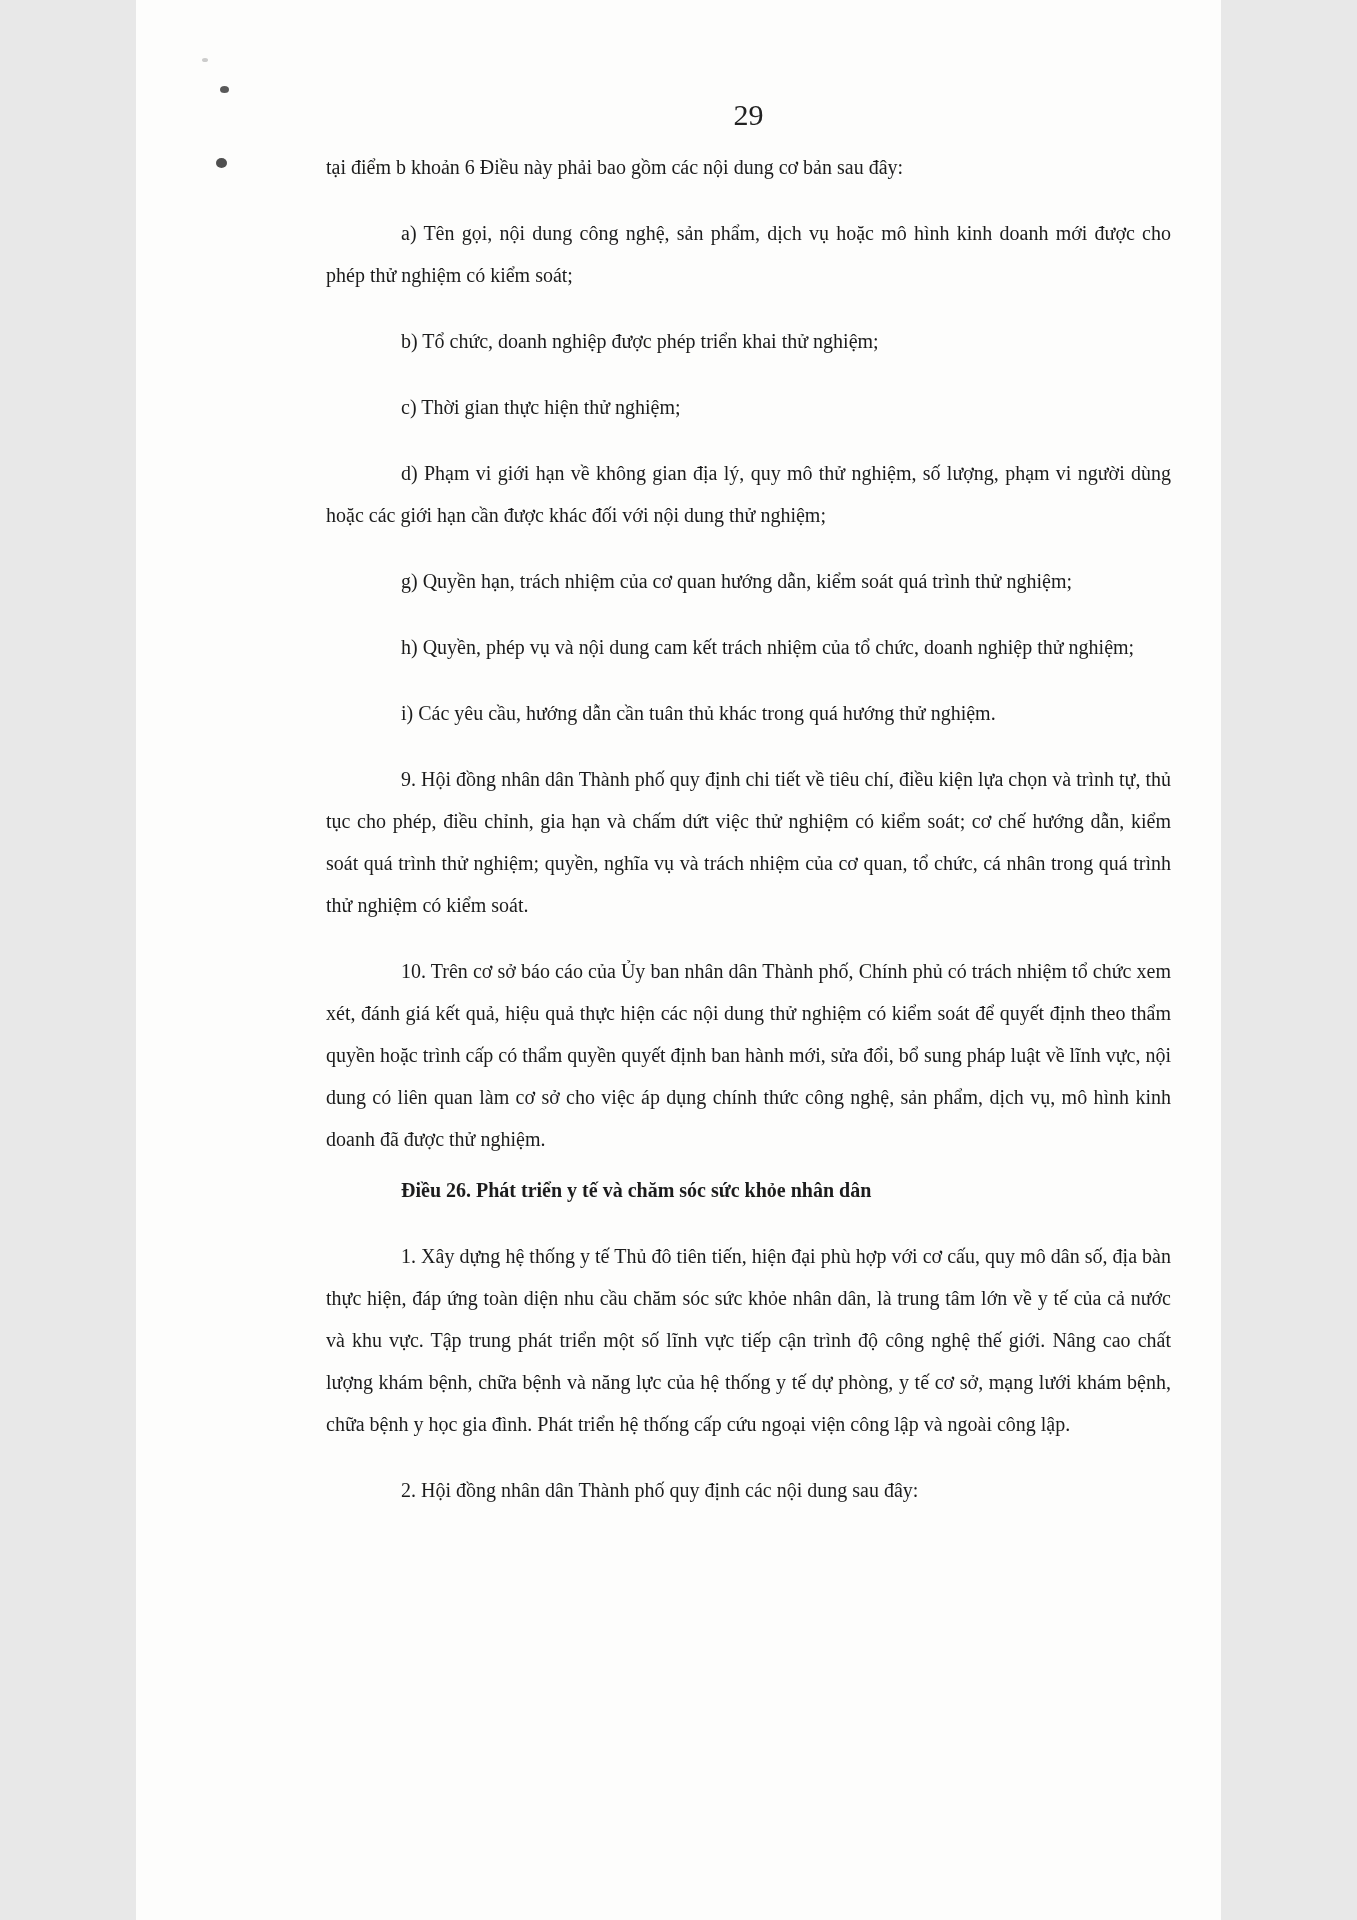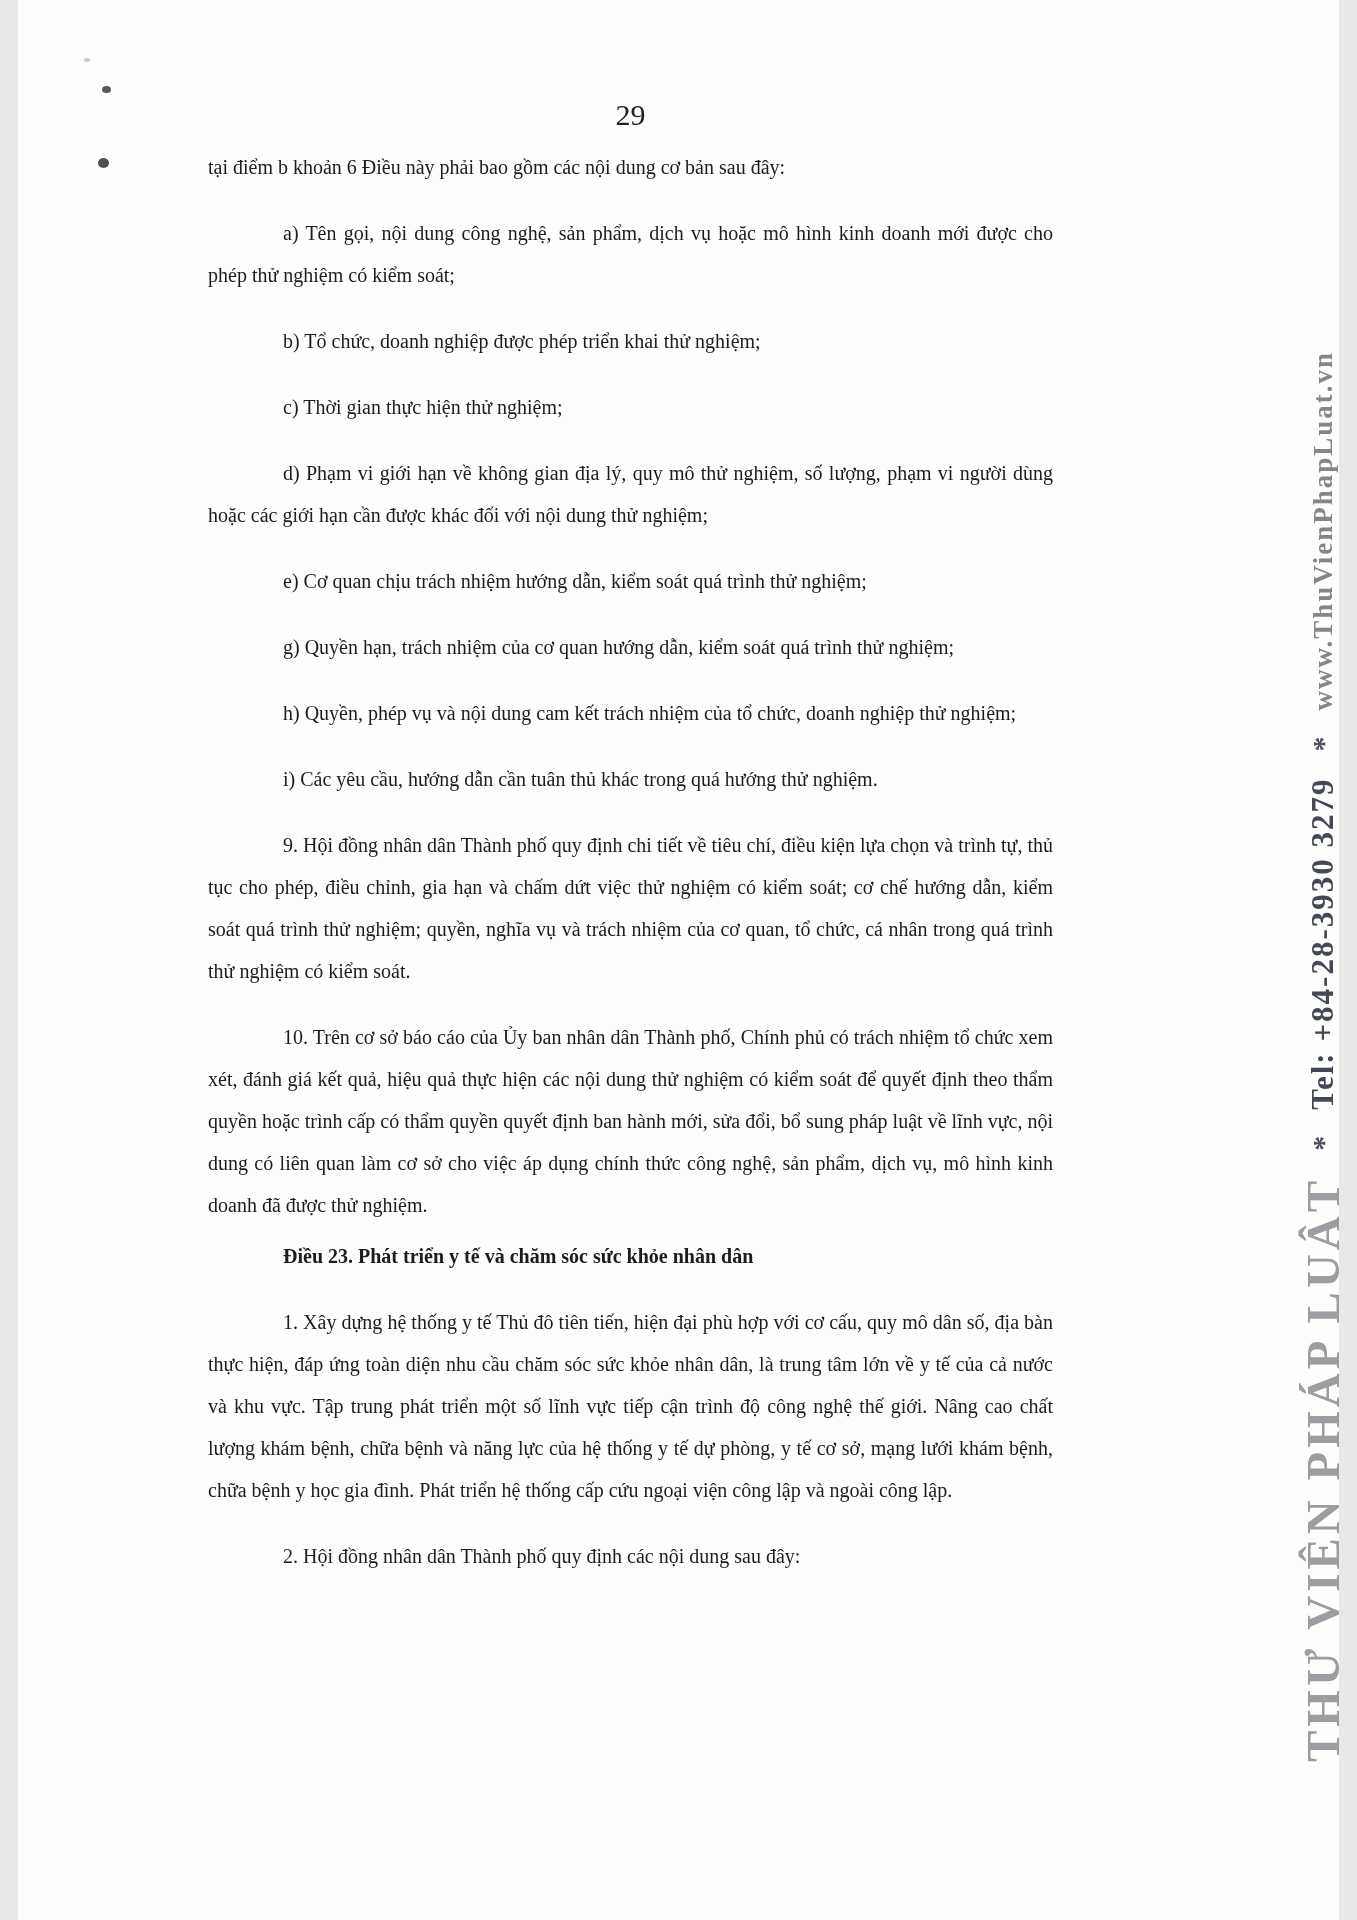--- a/index.html
+++ b/index.html
@@ -2,21 +2,21 @@
 <html lang="vi"><head>
 <meta charset="utf-8">
 <style>
   html, body {
     margin: 0;
     padding: 0;
     background: #e8e8e8;
   }
   .page {
     position: relative;
-    width: 1321px;
+    width: 1085px;
     height: 1920px;
     margin: 0 auto;
     background: #fdfdfc;
     overflow: hidden;
     font-family: "Liberation Serif", "DejaVu Serif", serif;
     color: #1c1c1c;
   }
   .page-number {
     position: absolute;
     top: 98px;
@@ -107,27 +107,26 @@
   <div class="speck speck-3"></div>
 
   <div class="page-number">29</div>
 
   <div class="text-block" id="paragraphs">
       <p class="para body">tại điểm b khoản 6 Điều này phải bao gồm các nội dung cơ bản sau đây:</p>
       <p class="para body indent">a) Tên gọi, nội dung công nghệ, sản phẩm, dịch vụ hoặc mô hình kinh doanh mới được cho phép thử nghiệm có kiểm soát;</p>
       <p class="para body indent">b) Tổ chức, doanh nghiệp được phép triển khai thử nghiệm;</p>
       <p class="para body indent">c) Thời gian thực hiện thử nghiệm;</p>
       <p class="para body indent">d) Phạm vi giới hạn về không gian địa lý, quy mô thử nghiệm, số lượng, phạm vi người dùng hoặc các giới hạn cần được khác đối với nội dung thử nghiệm;</p>
-      <p class="para body indent">e) Cơ quan chịu trách nhiệm hướng dẫn, kiểm soát quá trình thử nghiệm;</p>
       <p class="para body indent">g) Quyền hạn, trách nhiệm của cơ quan hướng dẫn, kiểm soát quá trình thử nghiệm;</p>
       <p class="para body indent">h) Quyền, phép vụ và nội dung cam kết trách nhiệm của tổ chức, doanh nghiệp thử nghiệm;</p>
       <p class="para body indent">i) Các yêu cầu, hướng dẫn cần tuân thủ khác trong quá hướng thử nghiệm.</p>
       <p class="para body indent">9. Hội đồng nhân dân Thành phố quy định chi tiết về tiêu chí, điều kiện lựa chọn và trình tự, thủ tục cho phép, điều chỉnh, gia hạn và chấm dứt việc thử nghiệm có kiểm soát; cơ chế hướng dẫn, kiểm soát quá trình thử nghiệm; quyền, nghĩa vụ và trách nhiệm của cơ quan, tổ chức, cá nhân trong quá trình thử nghiệm có kiểm soát.</p>
       <p class="para body indent">10. Trên cơ sở báo cáo của Ủy ban nhân dân Thành phố, Chính phủ có trách nhiệm tổ chức xem xét, đánh giá kết quả, hiệu quả thực hiện các nội dung thử nghiệm có kiểm soát để quyết định theo thẩm quyền hoặc trình cấp có thẩm quyền quyết định ban hành mới, sửa đổi, bổ sung pháp luật về lĩnh vực, nội dung có liên quan làm cơ sở cho việc áp dụng chính thức công nghệ, sản phẩm, dịch vụ, mô hình kinh doanh đã được thử nghiệm.</p>
-      <p class="para heading indent">Điều 23. Phát triển y tế và chăm sóc sức khỏe nhân dân</p>
+      <p class="para heading indent">Điều 26. Phát triển y tế và chăm sóc sức khỏe nhân dân</p>
       <p class="para body indent">1. Xây dựng hệ thống y tế Thủ đô tiên tiến, hiện đại phù hợp với cơ cấu, quy mô dân số, địa bàn thực hiện, đáp ứng toàn diện nhu cầu chăm sóc sức khỏe nhân dân, là trung tâm lớn về y tế của cả nước và khu vực. Tập trung phát triển một số lĩnh vực tiếp cận trình độ công nghệ thế giới. Nâng cao chất lượng khám bệnh, chữa bệnh và năng lực của hệ thống y tế dự phòng, y tế cơ sở, mạng lưới khám bệnh, chữa bệnh y học gia đình. Phát triển hệ thống cấp cứu ngoại viện công lập và ngoài công lập.</p>
       <p class="para body indent">2. Hội đồng nhân dân Thành phố quy định các nội dung sau đây:</p>
     </div>
 
   <div class="watermark">
     <span class="wm-title">THƯ VIỆN PHÁP LUẬT</span>
     <span class="wm-sep">*</span>
     <span class="wm-tel">Tel: +84-28-3930 3279</span>
     <span class="wm-sep">*</span>
     <span class="wm-url">www.ThuVienPhapLuat.vn</span>

